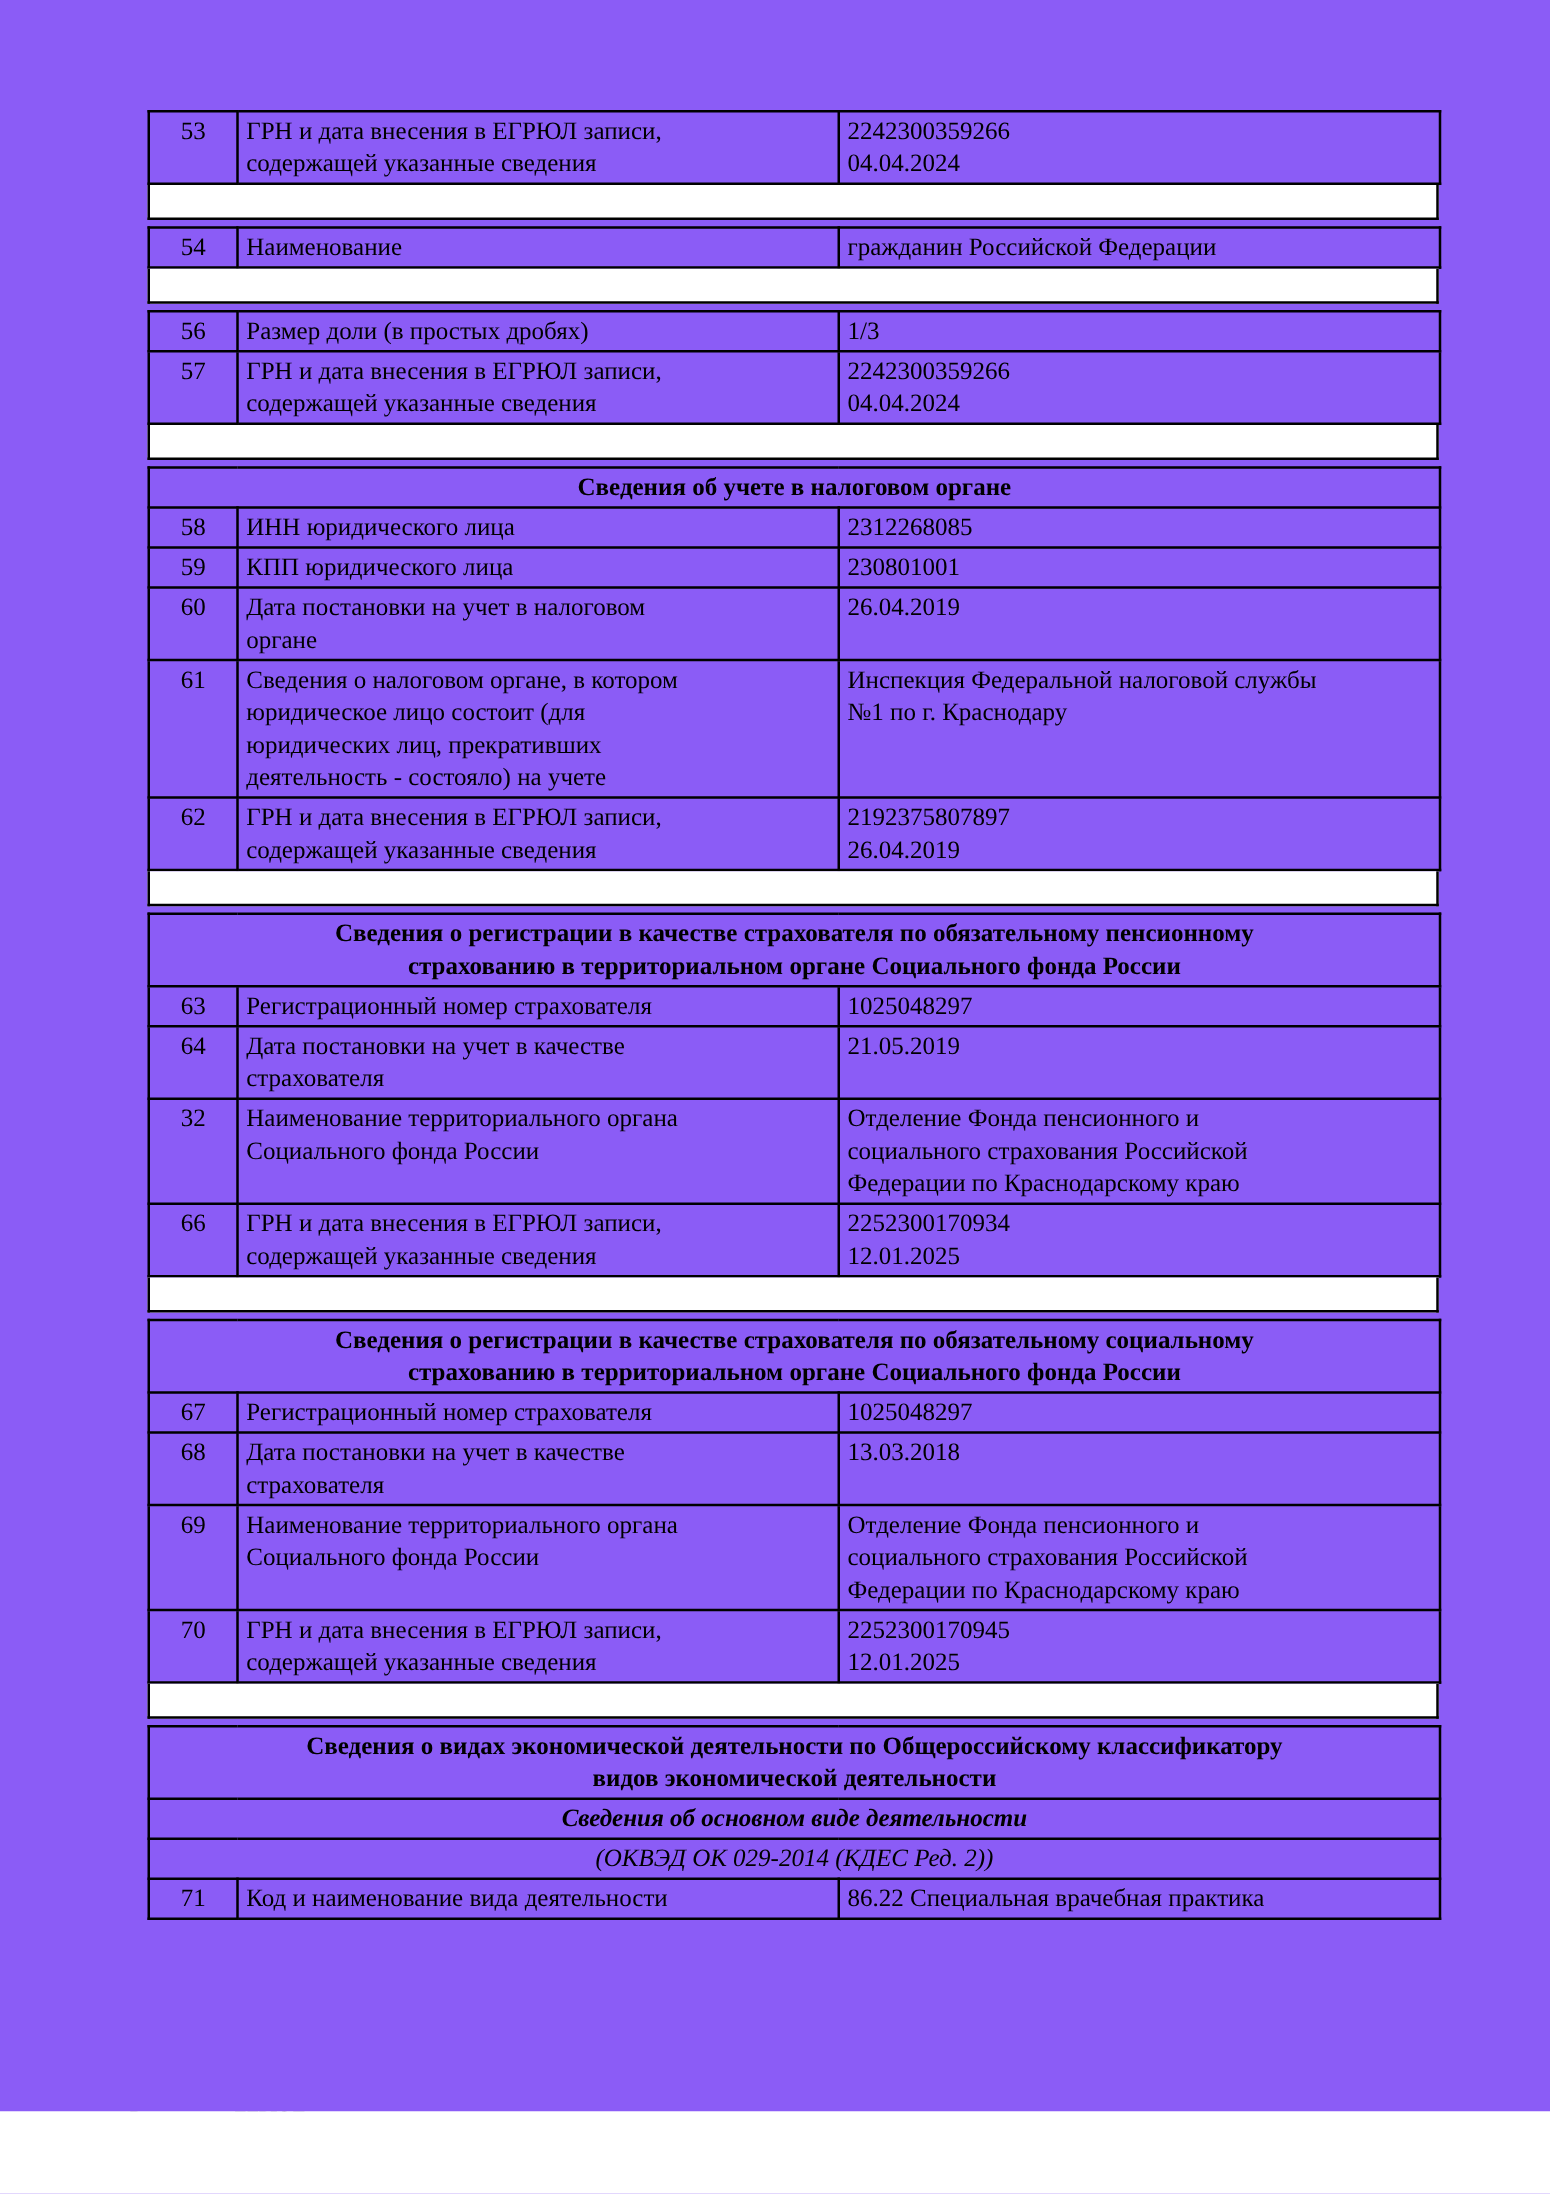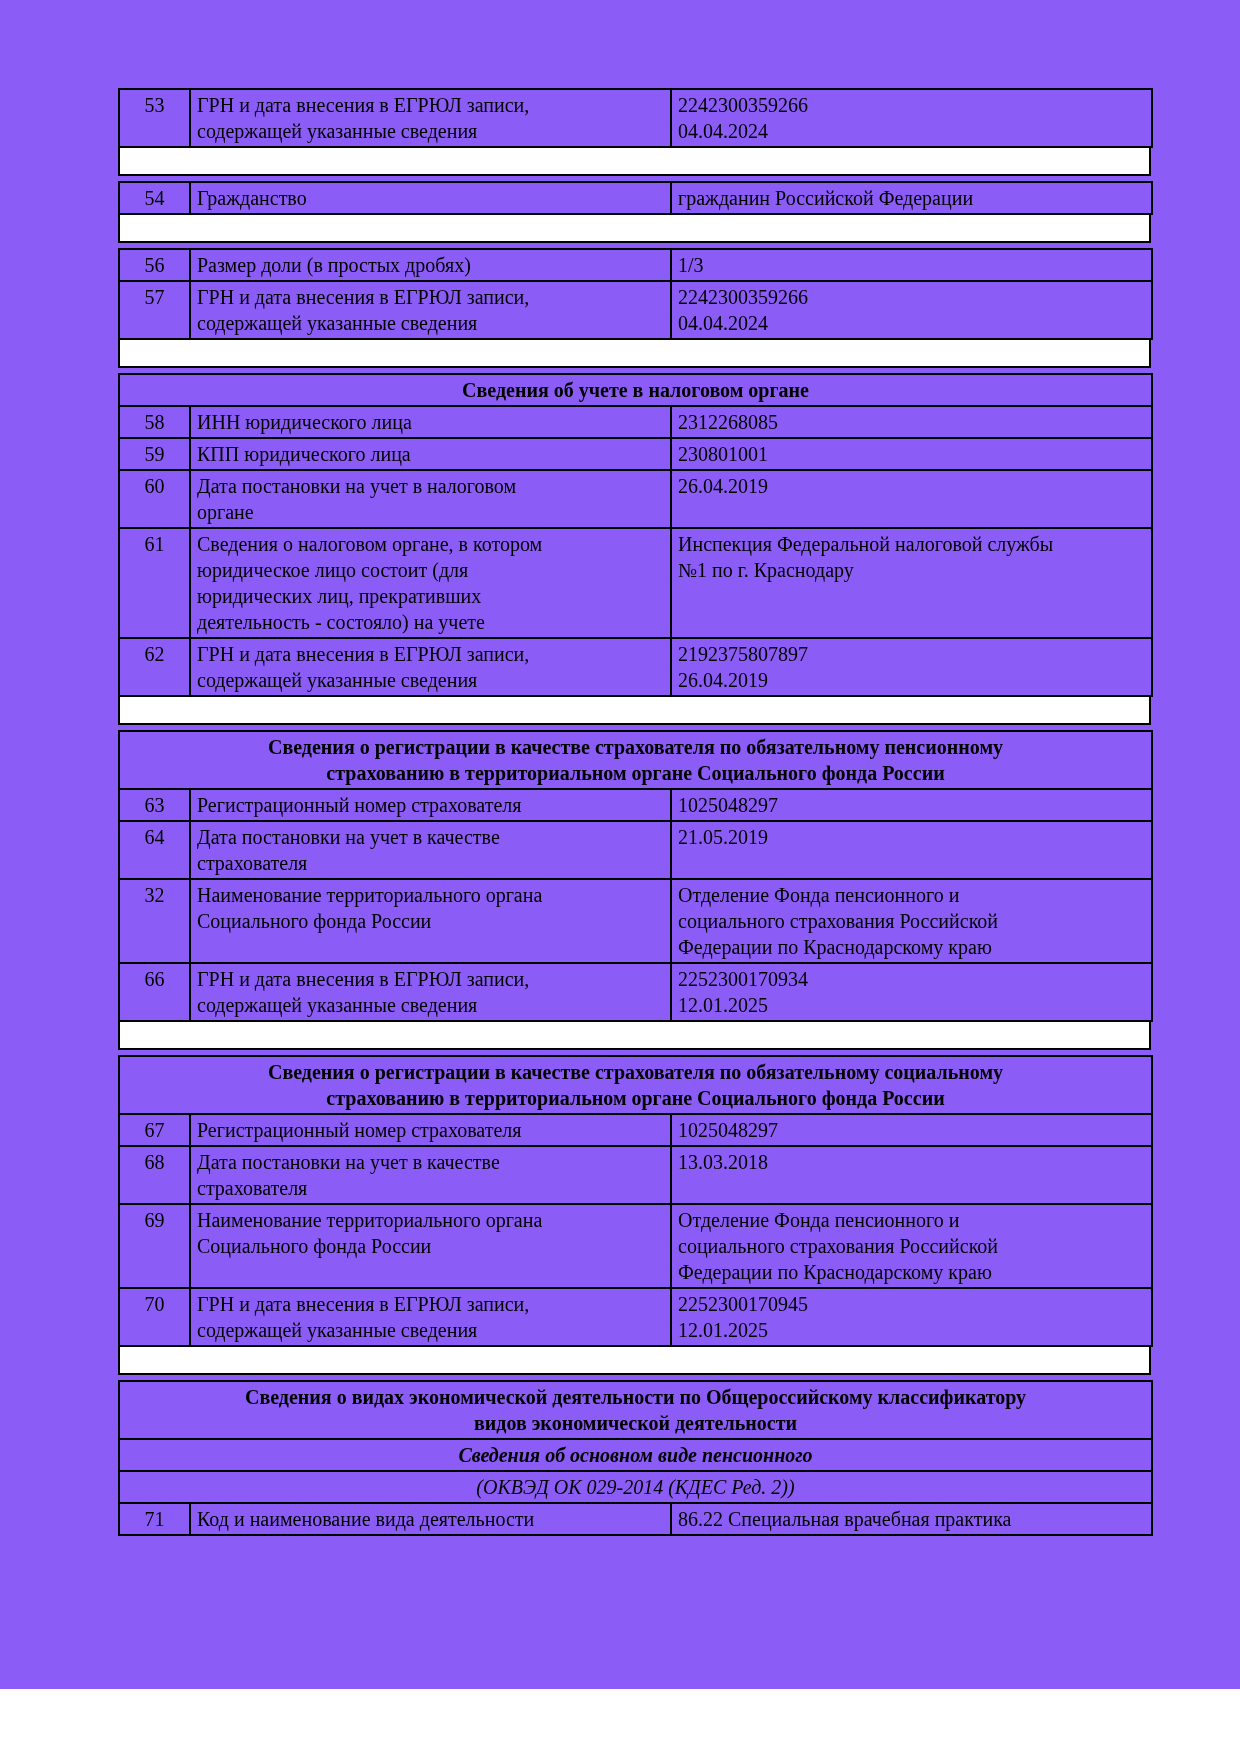--- a/index.html
+++ b/index.html
@@ -110,21 +110,21 @@
       <table class="section-table">
         <colgroup>
           <col style="width: 71px;">
           <col style="width: 481px;">
           <col style="width: 481px;">
         </colgroup>
         <tbody>
           <tr>
             <td class="cell-num">54</td>
             <td class="cell-label">
-              <div class="text-line">Гражданство</div>
+              <div class="text-line">Наименование</div>
             </td>
             <td class="cell-value">
               <div class="text-line">гражданин Российской Федерации</div>
             </td>
           </tr>
         </tbody>
       </table>
       <div class="spacer-band"></div>
       <table class="section-table">
         <colgroup>
@@ -347,21 +347,21 @@
         </colgroup>
         <tbody>
           <tr>
             <td colspan="3" class="section-header">
               <div class="text-line">Сведения о видах экономической деятельности по Общероссийскому классификатору</div>
               <div class="text-line">видов экономической деятельности</div>
             </td>
           </tr>
           <tr>
             <td colspan="3" class="subsection-header">
-              <div class="text-line">Сведения об основном виде пенсионного</div>
+              <div class="text-line">Сведения об основном виде деятельности</div>
             </td>
           </tr>
           <tr>
             <td colspan="3" class="note-header">
               <div class="text-line">(ОКВЭД ОК 029-2014 (КДЕС Ред. 2))</div>
             </td>
           </tr>
           <tr>
             <td class="cell-num">71</td>
             <td class="cell-label">

